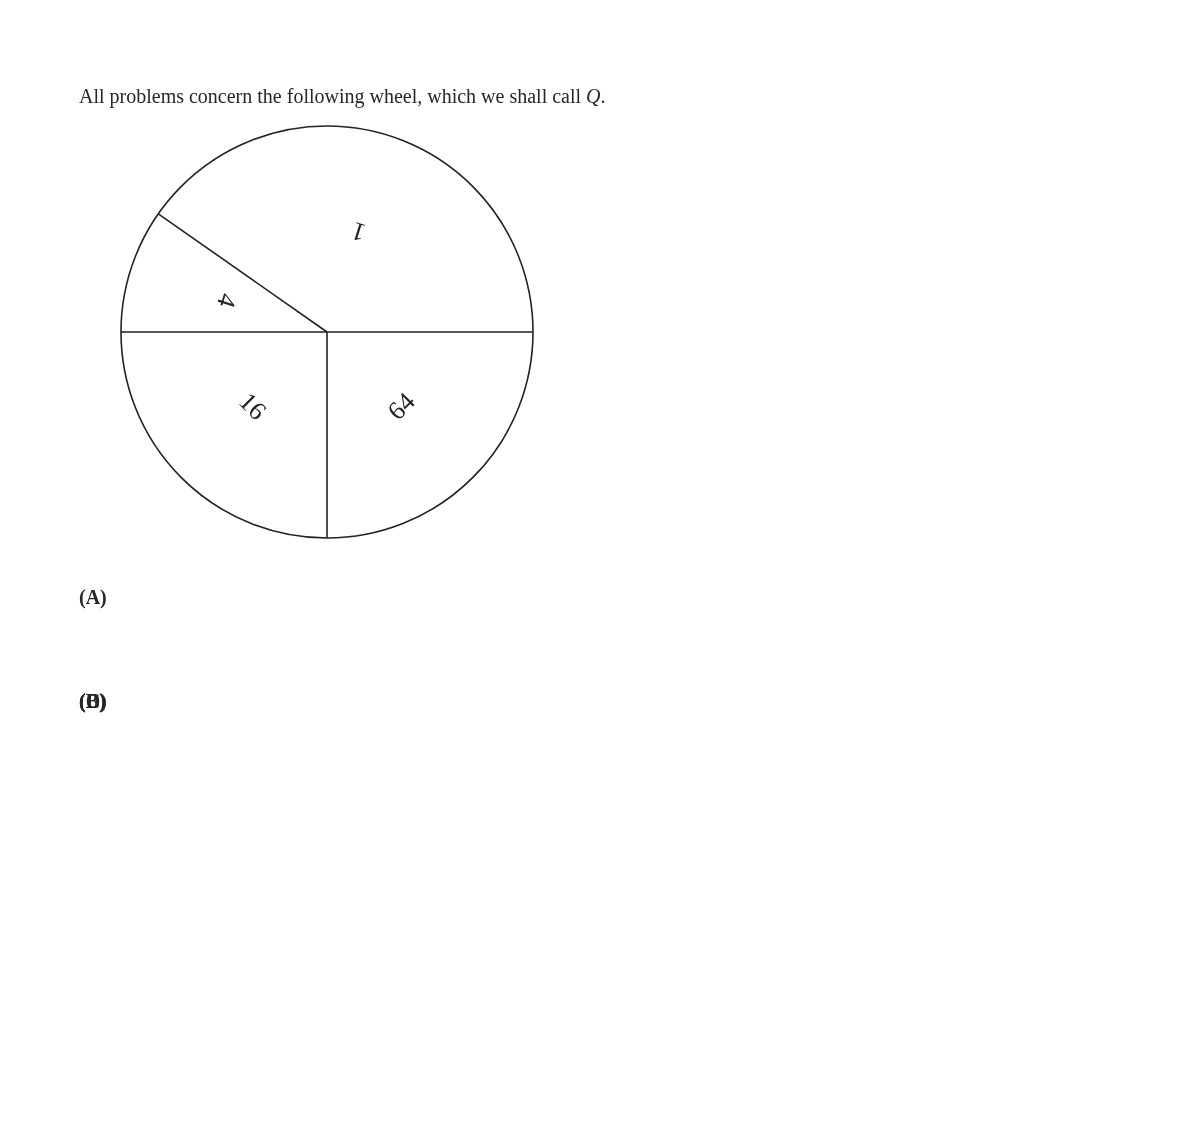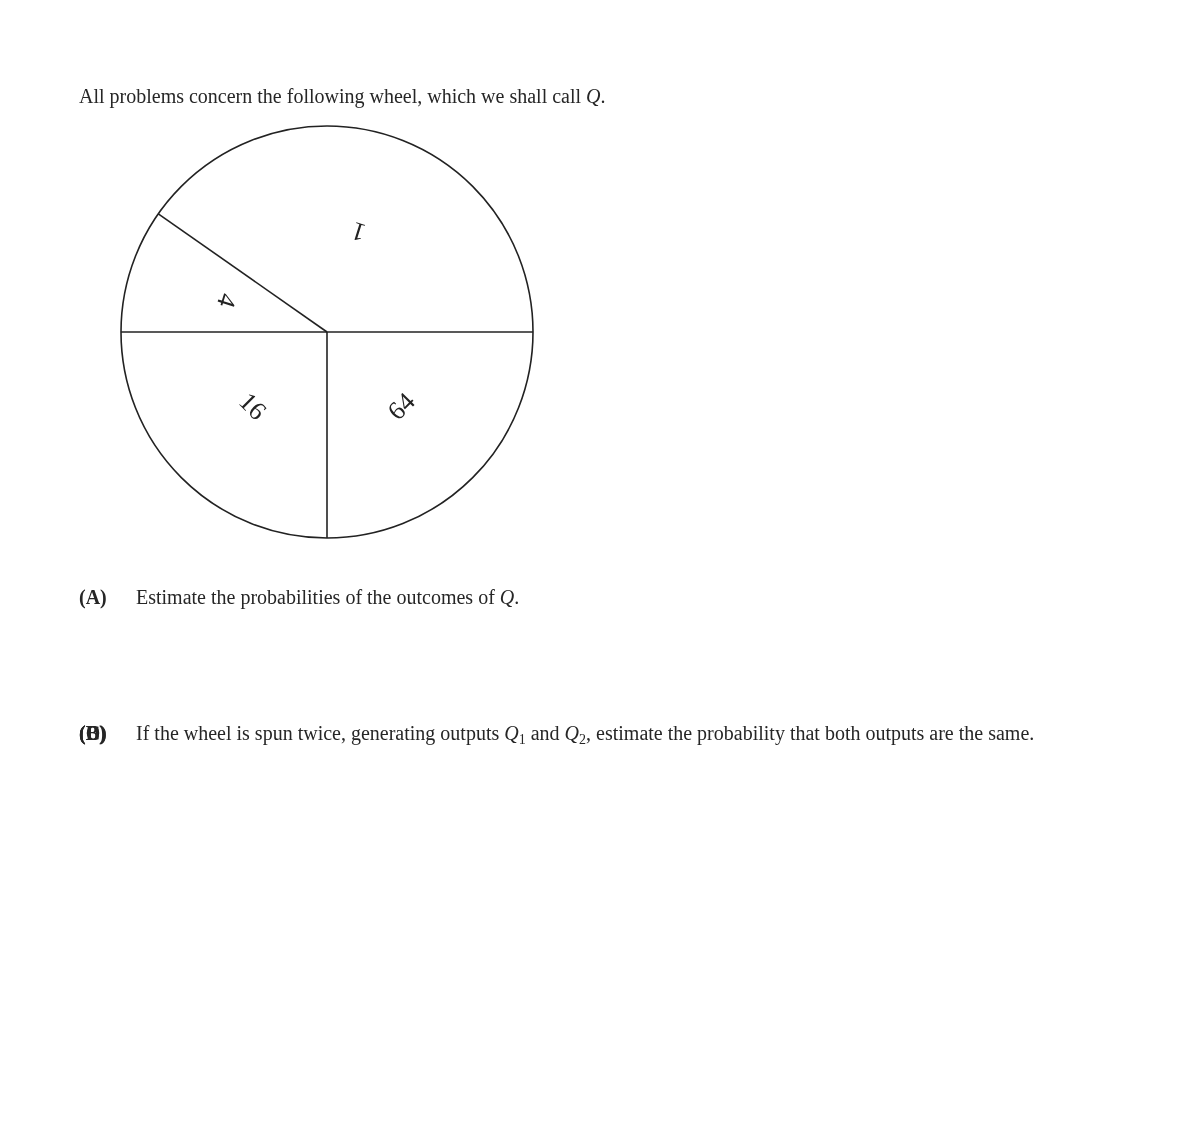--- a/index.html
+++ b/index.html
@@ -83,19 +83,19 @@
         <line x1="220" y1="220" x2="51.3" y2="101.8" stroke="#222222" stroke-width="1.6"></line>
         <text x="119.8" y="188.4" transform="rotate(107.5 119.8 188.4)" text-anchor="middle" dominant-baseline="central" class="wheel-label">4</text>
         <line x1="220" y1="220" x2="14.0" y2="220.0" stroke="#222222" stroke-width="1.6"></line>
         <text x="145.7" y="294.3" transform="rotate(45.0 145.7 294.3)" text-anchor="middle" dominant-baseline="central" class="wheel-label">16</text>
         <line x1="220" y1="220" x2="220.0" y2="426.0" stroke="#222222" stroke-width="1.6"></line>
         <text x="294.3" y="294.3" transform="rotate(-45.0 294.3 294.3)" text-anchor="middle" dominant-baseline="central" class="wheel-label">64</text>
       </svg>
   </figure>
 
   <div class="problems">
-      <div class="problem"><span class="plabel">(A)</span><span class="ptext"><span>Estimate the probabilities of the outcomes of </span><span class="math-italic">Q</span><span>.</span></span></div>
+      <div class="problem"><span class="plabel">(A)</span></div>
       <div class="problem"><span class="plabel">(B)</span></div>
       <div class="problem"><span class="plabel">(C)</span></div>
-      <div class="problem"><span class="plabel">(D)</span><span class="ptext"><span>If the wheel is spun twice, generating outputs </span><span class="math-italic">Q</span><span class="subscript">1</span><span> and </span><span class="math-italic">Q</span><span class="subscript">2</span><span>, estimate the probability that both outputs are the same.</span></span></div>
+      <div class="problem"><span class="plabel">(D)</span></div>
     </div>
 
 </div>
 
 </body></html>

